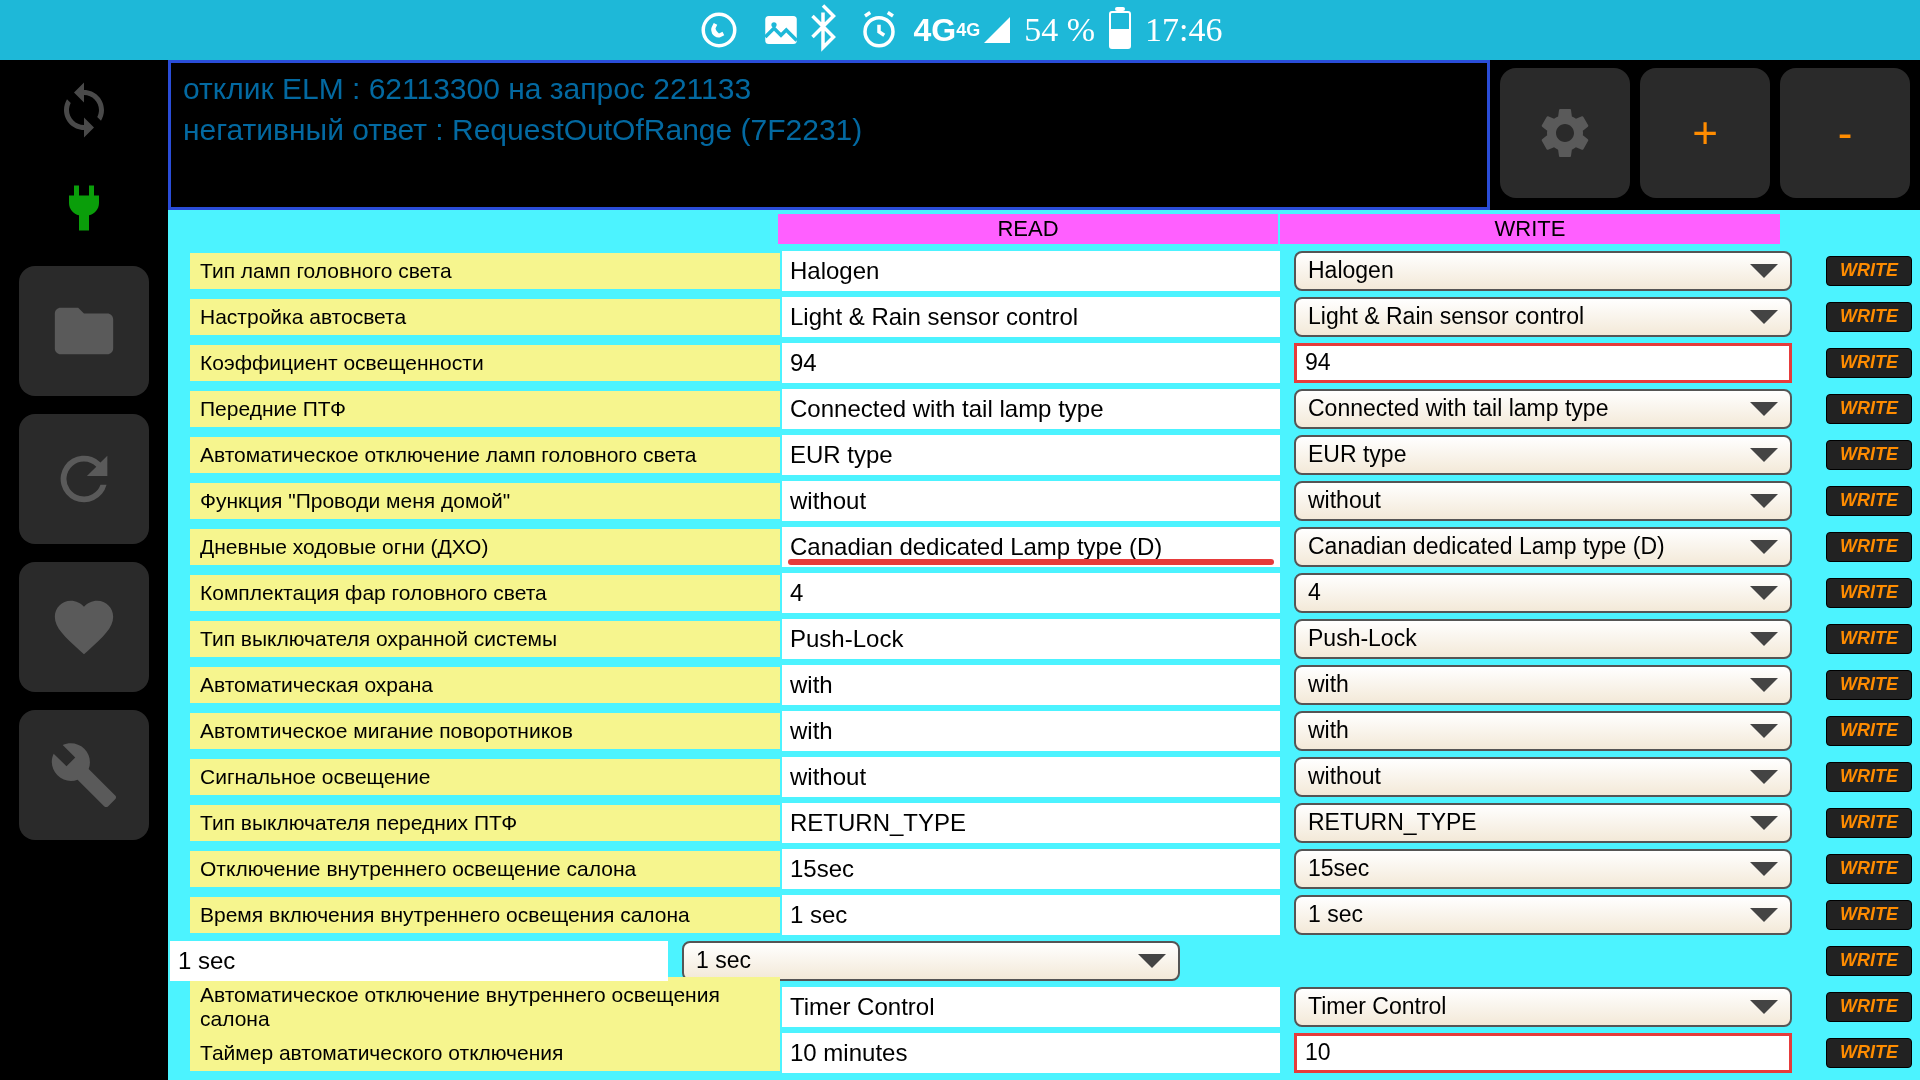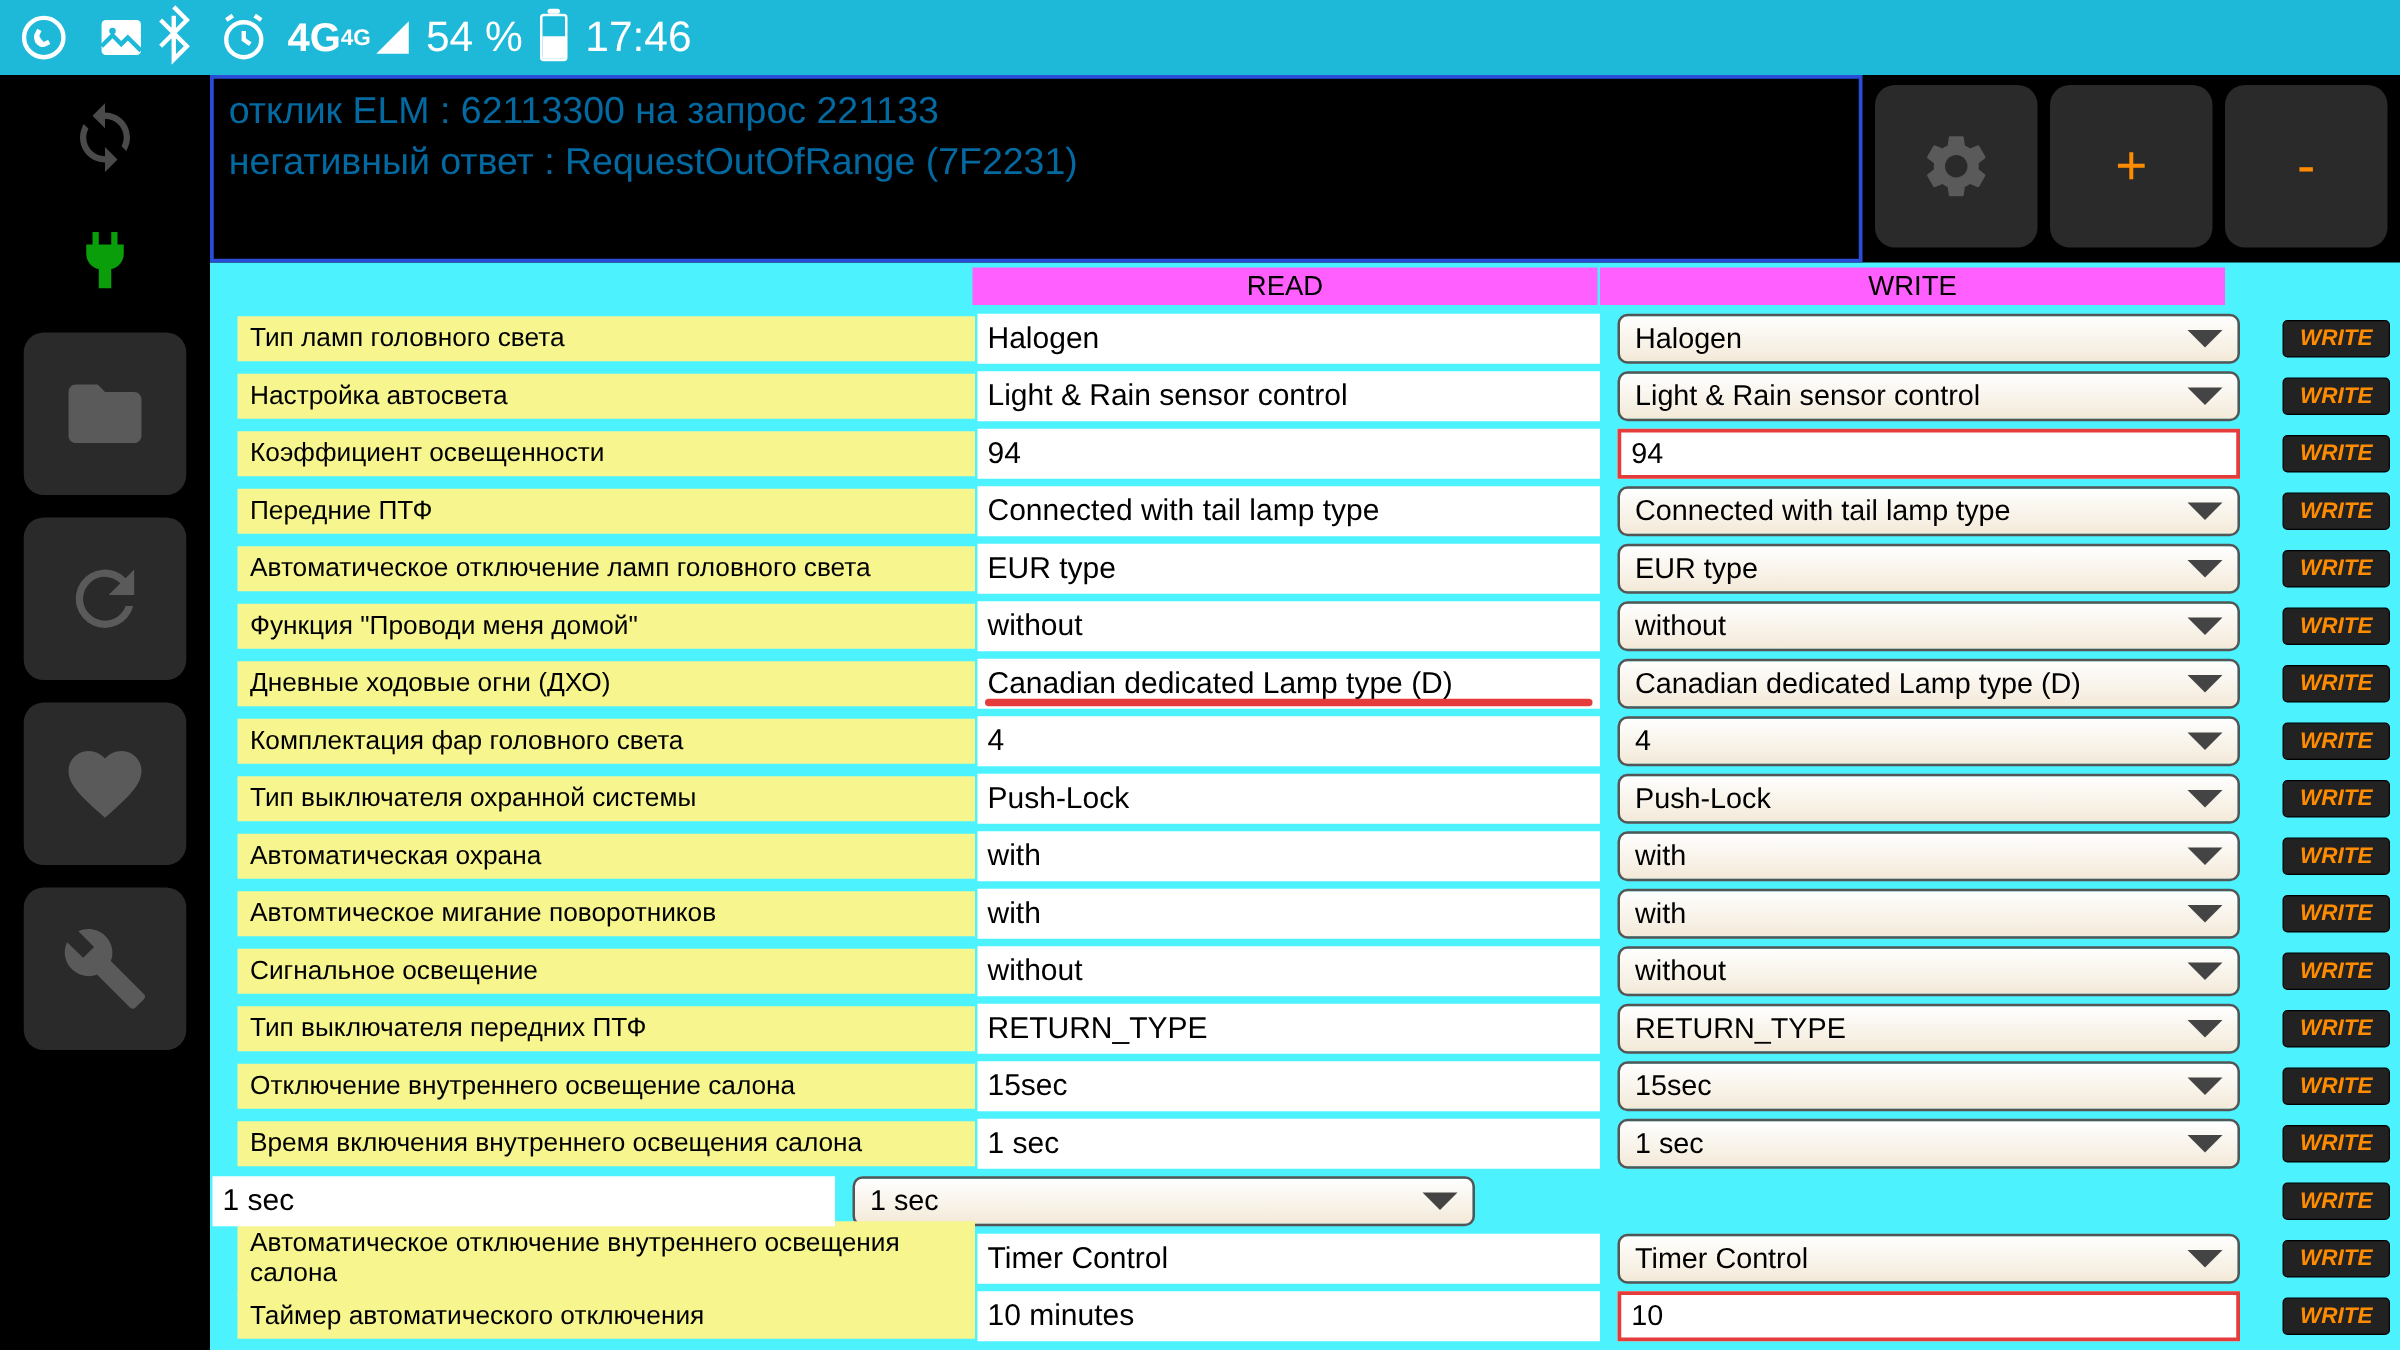--- a/index.html
+++ b/index.html
@@ -1,22 +1,22 @@
 <!DOCTYPE html>
 <html><head>
 <meta charset="utf-8">
 <style>
 * { margin: 0; padding: 0; box-sizing: border-box; font-family: Arial, sans-serif; }
 body { width: 1920px; height: 1080px; background: #000; overflow: hidden; }
 
-.status-bar { height: 60px; background: #1eb8d8; display: flex; align-items: center; justify-content: flex-start; padding: 0 14px; color: #fff; }
+.status-bar { height: 60px; background: #1eb8d8; display: flex; align-items: center; justify-content: center; padding: 0 14px; color: #fff; }
 .status-left { display: flex; gap: 20px; align-items: center; }
 .status-right { display: flex; gap: 14px; align-items: center; font-size: 32px; }
 .status-icon { width: 42px; height: 42px; display: flex; align-items: center; justify-content: center; }
-.status-right .txt { font-size: 34px; font-weight: 500; }
+.status-right .txt { font-size: 34px; font-weight: 500; font-family: Liberation Serif, serif; }
 .net-4g { display: flex; align-items: center; font-weight: bold; }
 .net-sup { font-size: 18px; vertical-align: super; }
 .sig-tri { width: 0; height: 0; border-left: 26px solid transparent; border-bottom: 26px solid #fff; margin-left: 4px; }
 .batt { width: 22px; height: 38px; border: 2px solid #fff; border-radius: 3px; position: relative; display: flex; align-items: flex-end; }
 .batt::before { content: ""; position: absolute; top: -6px; left: 50%; transform: translateX(-50%); width: 10px; height: 4px; background: #fff; border-radius: 2px; }
 .batt-fill { width: 100%; height: 54%; background: #fff; }
 
 .app { display: flex; height: 1020px; }
 
 .sidebar { width: 168px; background: #000; display: flex; flex-direction: column; align-items: center; padding-top: 10px; gap: 18px; }

